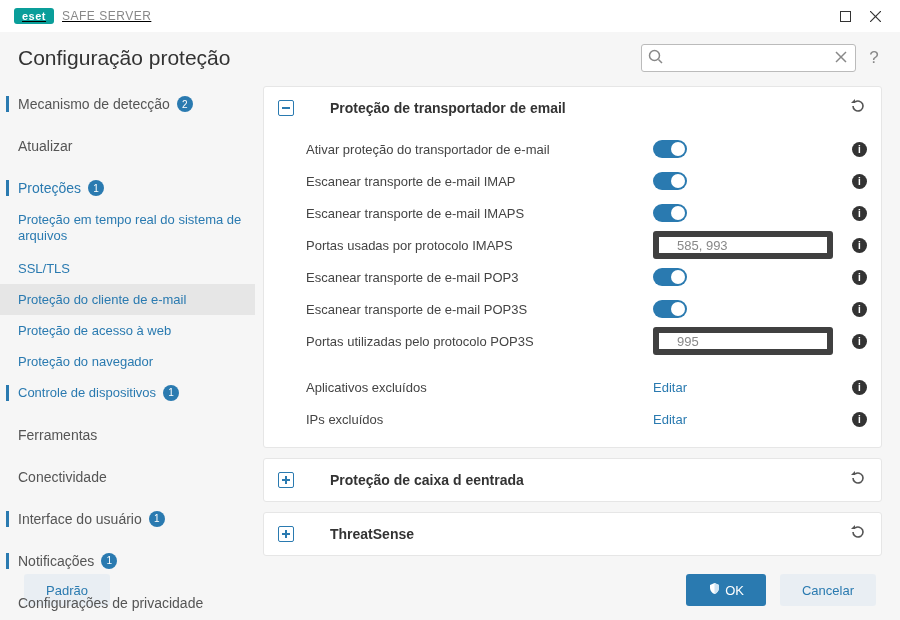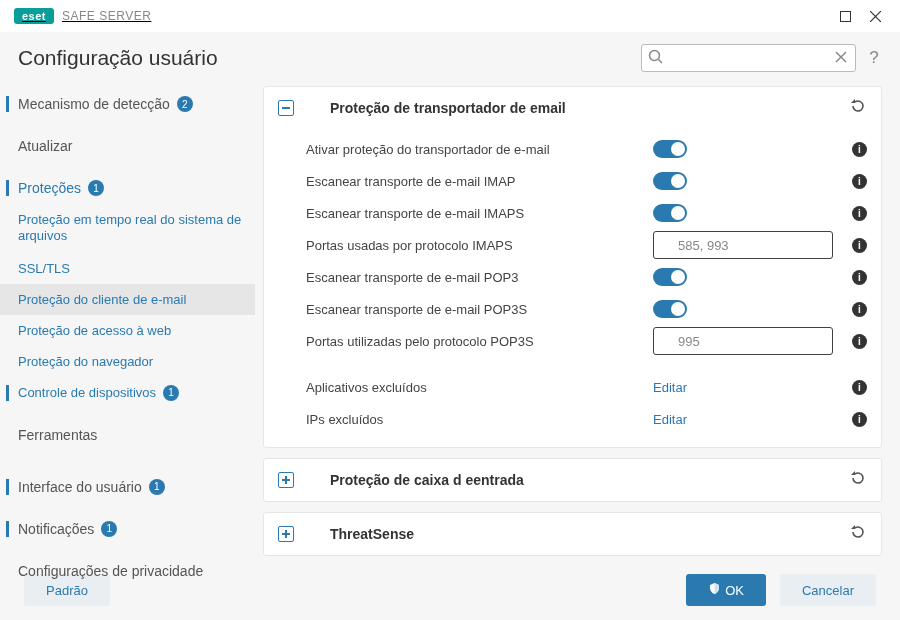--- a/index.html
+++ b/index.html
@@ -52,21 +52,21 @@
 .row-label { flex: 1; font-size: 13px; color: #444; }
 .row-control { width: 190px; display: flex; align-items: center; }
 .row-info { width: 24px; display: flex; align-items: center; justify-content: flex-end; }
 .info-i { width: 15px; height: 15px; border-radius: 50%; background: #333; color: #fff; font-size: 10px; display: inline-flex; align-items: center; justify-content: center; cursor: pointer; font-weight:700; }
 
 
 .switch { width: 34px; height: 18px; background: #2a7ab0; border-radius: 9px; position: relative; cursor: pointer; }
 .switch::after { content: ""; position: absolute; right: 2px; top: 2px; width: 14px; height: 14px; background: #fff; border-radius: 50%; }
 
 
-.txt { width: 180px; height: 28px; border: 1px solid #404040; border-radius: 3px; padding: 0 24px; font-size: 13px; color: #888; outline: none; }
+.txt { width: 180px; height: 28px; border: 6px solid #404040; border-radius: 3px; padding: 0 18px; font-size: 13px; color: #888; outline: none; }
 
 
 .link { color: #2a7ab0; font-size: 13px; cursor: pointer; }
 
 
 .footer { height: 60px; background: #f6f6f6; display: flex; align-items: center; padding: 0 24px; }
 .btn { height: 32px; padding: 0 22px; border-radius: 3px; font-size: 13px; cursor: pointer; display: inline-flex; align-items: center; justify-content: center; border: none; }
 .btn-default { background: #e9eef3; color: #2a7ab0; }
 .btn-primary { background: #2a7ab0; color: #fff; }
 .btn-secondary { background: #e9eef3; color: #2a7ab0; }
@@ -93,21 +93,21 @@
     <svg width="11" height="11">
         <line x1="0" y1="0" x2="11" y2="11" stroke="#333" stroke-width="1.2"></line>
         <line x1="11" y1="0" x2="0" y2="11" stroke="#333" stroke-width="1.2"></line>
       </svg>
   </span>
 </div>
 
 <div class="content">
 
   <div class="sidebar">
-    <div class="page-title">Configuração usuário</div>
+    <div class="page-title">Configuração proteção</div>
 
     <div class="nav-item top active-ind">
       <span>Mecanismo de detecção</span>
       <span class="badge">2</span>
     </div>
     <div class="nav-spacer"></div>
     <div class="nav-item top">
       <span>Atualizar</span>
     </div>
     <div class="nav-spacer"></div>
@@ -134,20 +134,23 @@
     <div class="nav-item sub active-ind">
       <span>Controle de dispositivos</span>
       <span class="badge">1</span>
     </div>
 
     <div class="nav-spacer"></div>
     <div class="nav-item top">
       <span>Ferramentas</span>
     </div>
     <div class="nav-spacer"></div>
+    <div class="nav-item top">
+      <span>Conectividade</span>
+    </div>
     <div class="nav-spacer"></div>
     <div class="nav-item top active-ind">
       <span>Interface do usuário</span>
       <span class="badge">1</span>
     </div>
     <div class="nav-spacer"></div>
     <div class="nav-item top active-ind">
       <span>Notificações</span>
       <span class="badge">1</span>
     </div>

